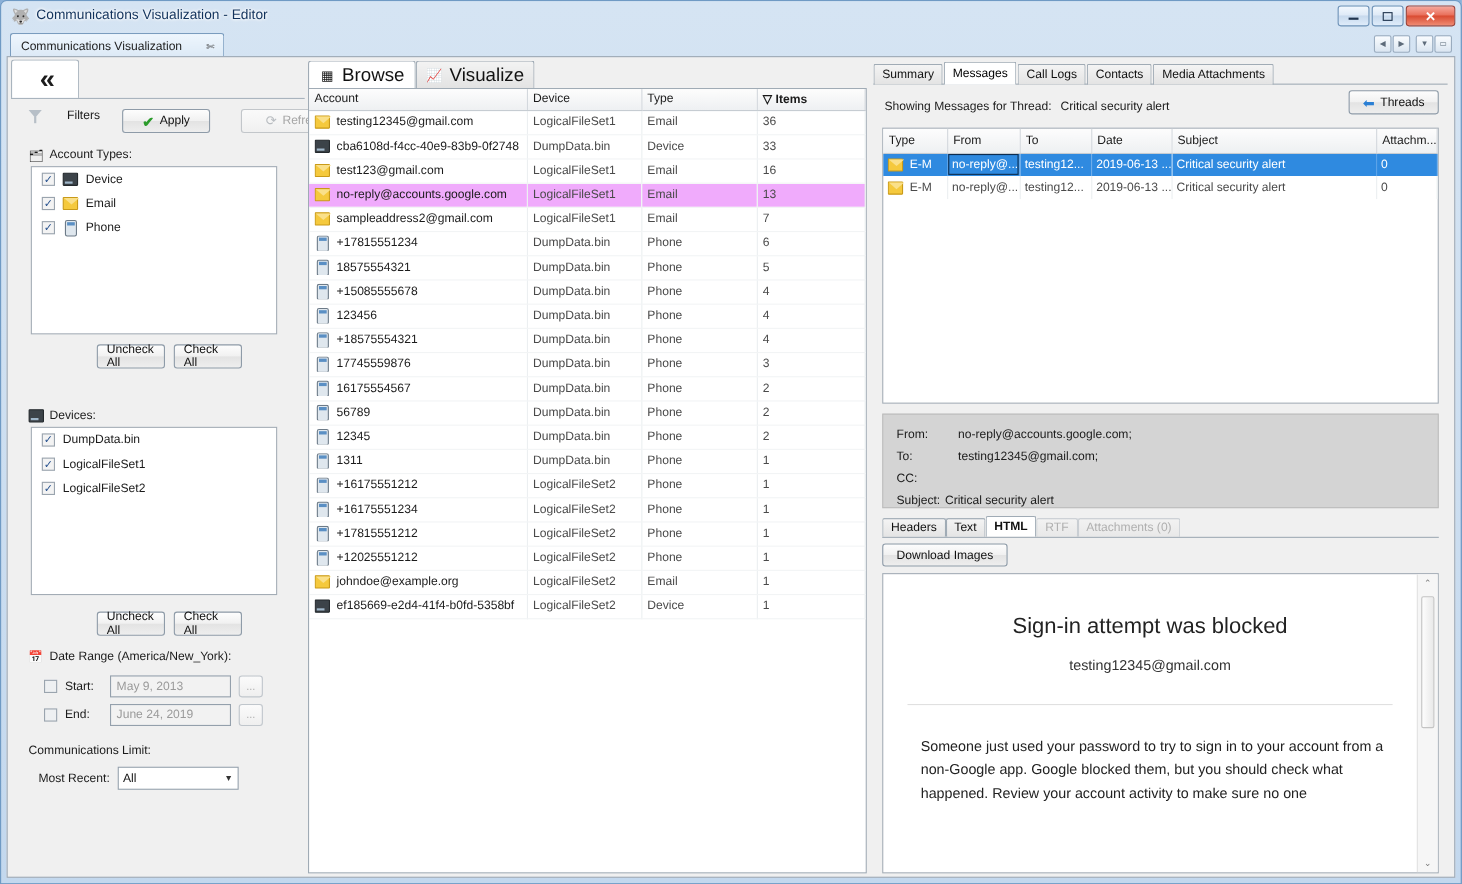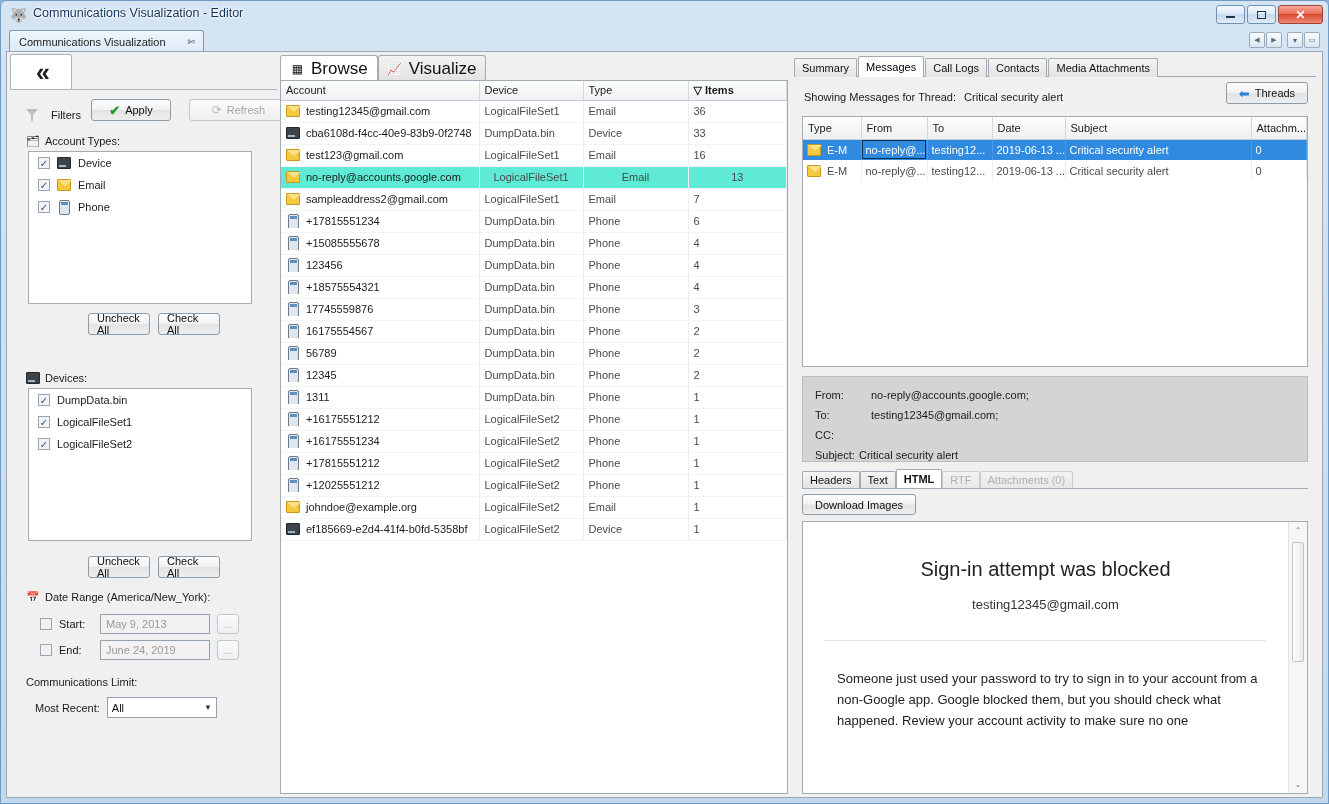--- a/index.html
+++ b/index.html
@@ -47,21 +47,21 @@
   .client{position:absolute;left:5px;top:50px;right:5px;bottom:5px;background:#f0f0f0;
     border:1px solid #9aa7b4;box-sizing:border-box;}
 
   
   .leftpanel{position:absolute;left:3px;top:2px;width:267px;bottom:3px;}
   .collapse-tab{position:absolute;left:0;top:0;width:62px;height:35px;background:#fff;
     border:1px solid #a9b4be;border-bottom:none;border-radius:3px 3px 0 0;box-sizing:border-box;
     display:flex;align-items:center;justify-content:center;}
   .collapse-tab .chev{font-size:25px;color:#1c1c1c;font-weight:bold;line-height:1;letter-spacing:-4px;}
   .leftbody{position:absolute;left:0;top:35px;right:0;bottom:0;border-top:1px solid #a9b4be;}
-  .filtrow{position:absolute;left:16px;top:9px;display:flex;align-items:flex-end;gap:8px;}
+  .filtrow{position:absolute;left:16px;top:9px;display:flex;align-items:flex-start;gap:18px;}
   .funnel{width:13px;height:13px;position:relative;margin-right:4px;}
   .funnel:before{content:"";position:absolute;left:0;top:1px;border-left:6px solid transparent;
     border-right:6px solid transparent;border-top:7px solid #b7bfc7;}
   .funnel:after{content:"";position:absolute;left:5px;top:7px;width:2px;height:6px;background:#b7bfc7;}
   .filters-label{font-size:11px;color:#1b1b1b;margin-right:2px;}
   .btn{border:1px solid #8e9ba8;border-radius:3px;
     background:linear-gradient(to bottom,#fdfdfd 0%,#f1f1f1 48%,#e3e3e3 52%,#eeeeee 100%);
     font-size:11px;color:#101010;padding:0 8px;height:22px;display:inline-flex;align-items:center;
     justify-content:center;gap:5px;box-sizing:border-box;}
   .btn.dis{color:#a6a6a6;border-color:#c2c6ca;background:linear-gradient(to bottom,#fafafa,#f0f0f0);}
@@ -95,21 +95,21 @@
   .bigtab .tico{width:15px;height:15px;display:inline-flex;align-items:center;justify-content:center;font-size:12px;}
   .midbody{position:absolute;left:0;top:26px;right:0;bottom:0;background:#fff;border:1px solid #a0abb5;box-sizing:border-box;}
   table.grid{border-collapse:collapse;width:100%;table-layout:fixed;}
   table.grid th{height:19px;font-size:11px;font-weight:normal;color:#1b1b1b;text-align:left;
     background:linear-gradient(to bottom,#fdfdfd,#eef0f2);border-right:1px solid #d3d8dd;border-bottom:1px solid #c6ccd2;
     padding:0 5px;box-sizing:border-box;overflow:hidden;white-space:nowrap;}
   table.grid th.sorted{font-weight:bold;}
   table.grid td{height:22px;font-size:11px;color:#4a4a4a;border-right:1px solid #eceff1;
     border-bottom:1px solid #f2f4f5;padding:0 5px;box-sizing:border-box;overflow:hidden;white-space:nowrap;}
   table.grid td.acct{color:#1b1b1b;}
-  table.grid tr.sel td{background:#5eead4;text-align:center;}
+  table.grid tr.sel td{background:#f0abfc;}
   .cellflex{display:flex;align-items:center;gap:6px;overflow:hidden;}
 
   
   .rightpanel{position:absolute;left:784px;top:2px;right:3px;bottom:3px;}
   .rtabs{position:absolute;left:3px;top:3px;height:20px;display:flex;align-items:flex-end;z-index:3;}
   .rtab{height:19px;padding:0 7px;border:1px solid #a0abb5;border-bottom:none;border-radius:2px 2px 0 0;
     font-size:11px;color:#111;display:flex;align-items:center;box-sizing:border-box;
     background:linear-gradient(to bottom,#f4f4f4,#e3e3e3);margin-right:1px;}
   .rtab.active{background:#fff;height:21px;color:#000;}
   .rtabline{position:absolute;left:3px;right:3px;top:22px;height:1px;background:#a0abb5;}
@@ -405,20 +405,33 @@
                 <td>DumpData.bin</td>
                 <td>Phone</td>
                 <td>6</td>
               </tr>
               <tr>
                 <td class="acct">
                   <span class="cellflex">
                     <span class="ico">
                       <span class="phn"></span>
                     </span>
+                    <span>18575554321</span>
+                  </span>
+                </td>
+                <td>DumpData.bin</td>
+                <td>Phone</td>
+                <td>5</td>
+              </tr>
+              <tr>
+                <td class="acct">
+                  <span class="cellflex">
+                    <span class="ico">
+                      <span class="phn"></span>
+                    </span>
                     <span>+15085555678</span>
                   </span>
                 </td>
                 <td>DumpData.bin</td>
                 <td>Phone</td>
                 <td>4</td>
               </tr>
               <tr>
                 <td class="acct">
                   <span class="cellflex">

